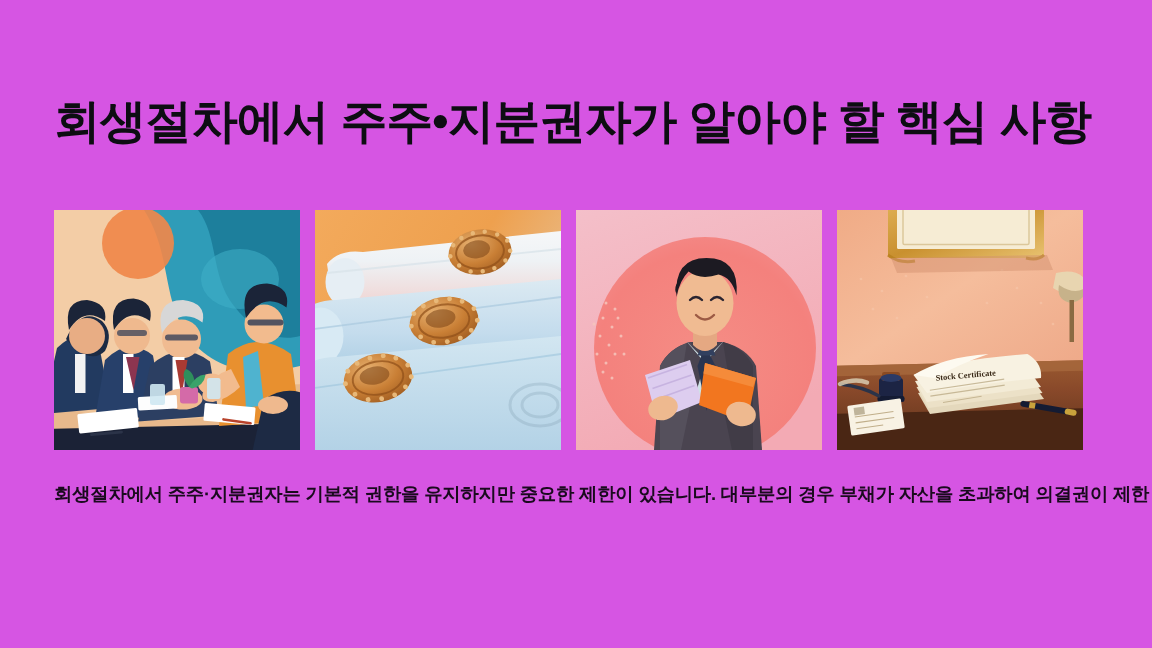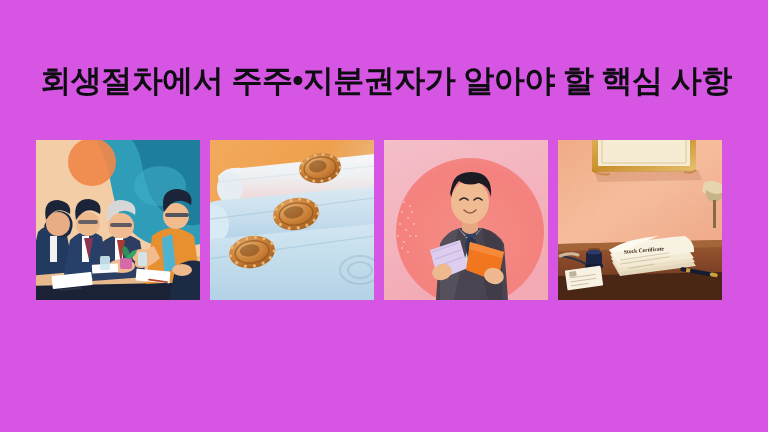--- a/index.html
+++ b/index.html
@@ -11,21 +11,20 @@
     height: 432px;
     overflow: hidden;
     font-family: "Liberation Sans", "DejaVu Sans", sans-serif;
   }
   #slide {
     position: relative;
     width: 768px;
     height: 432px;
     background: #d655e3;
     box-sizing: border-box;
-    text-align: center;
   }
 
   
   #title {
     position: absolute;
     left: 36px;
     top: 62px;
     width: 700px;
     font-size: 31px;
     font-weight: 700;
@@ -450,15 +449,16 @@
             <rect x="152" y="130" width="8" height="4" rx="2" fill="#c9a23c"></rect>
             <rect x="128" y="130" width="4" height="4" fill="#c9a23c"></rect>
           </g>
         </g>
       </svg>
     </div>
 
   </div>
 
   <div id="body-text" style="color: rgb(26, 10, 30);">
+    <div class="body-line">회생절차에서 주주·지분권자는 기본적 권한을 유지하지만 중요한 제한이 있습니다. 대부분의 경우 부채가 자산을 초과하여 의결권이 제한</div>
   </div>
 
 </div>
 
 </body></html>

